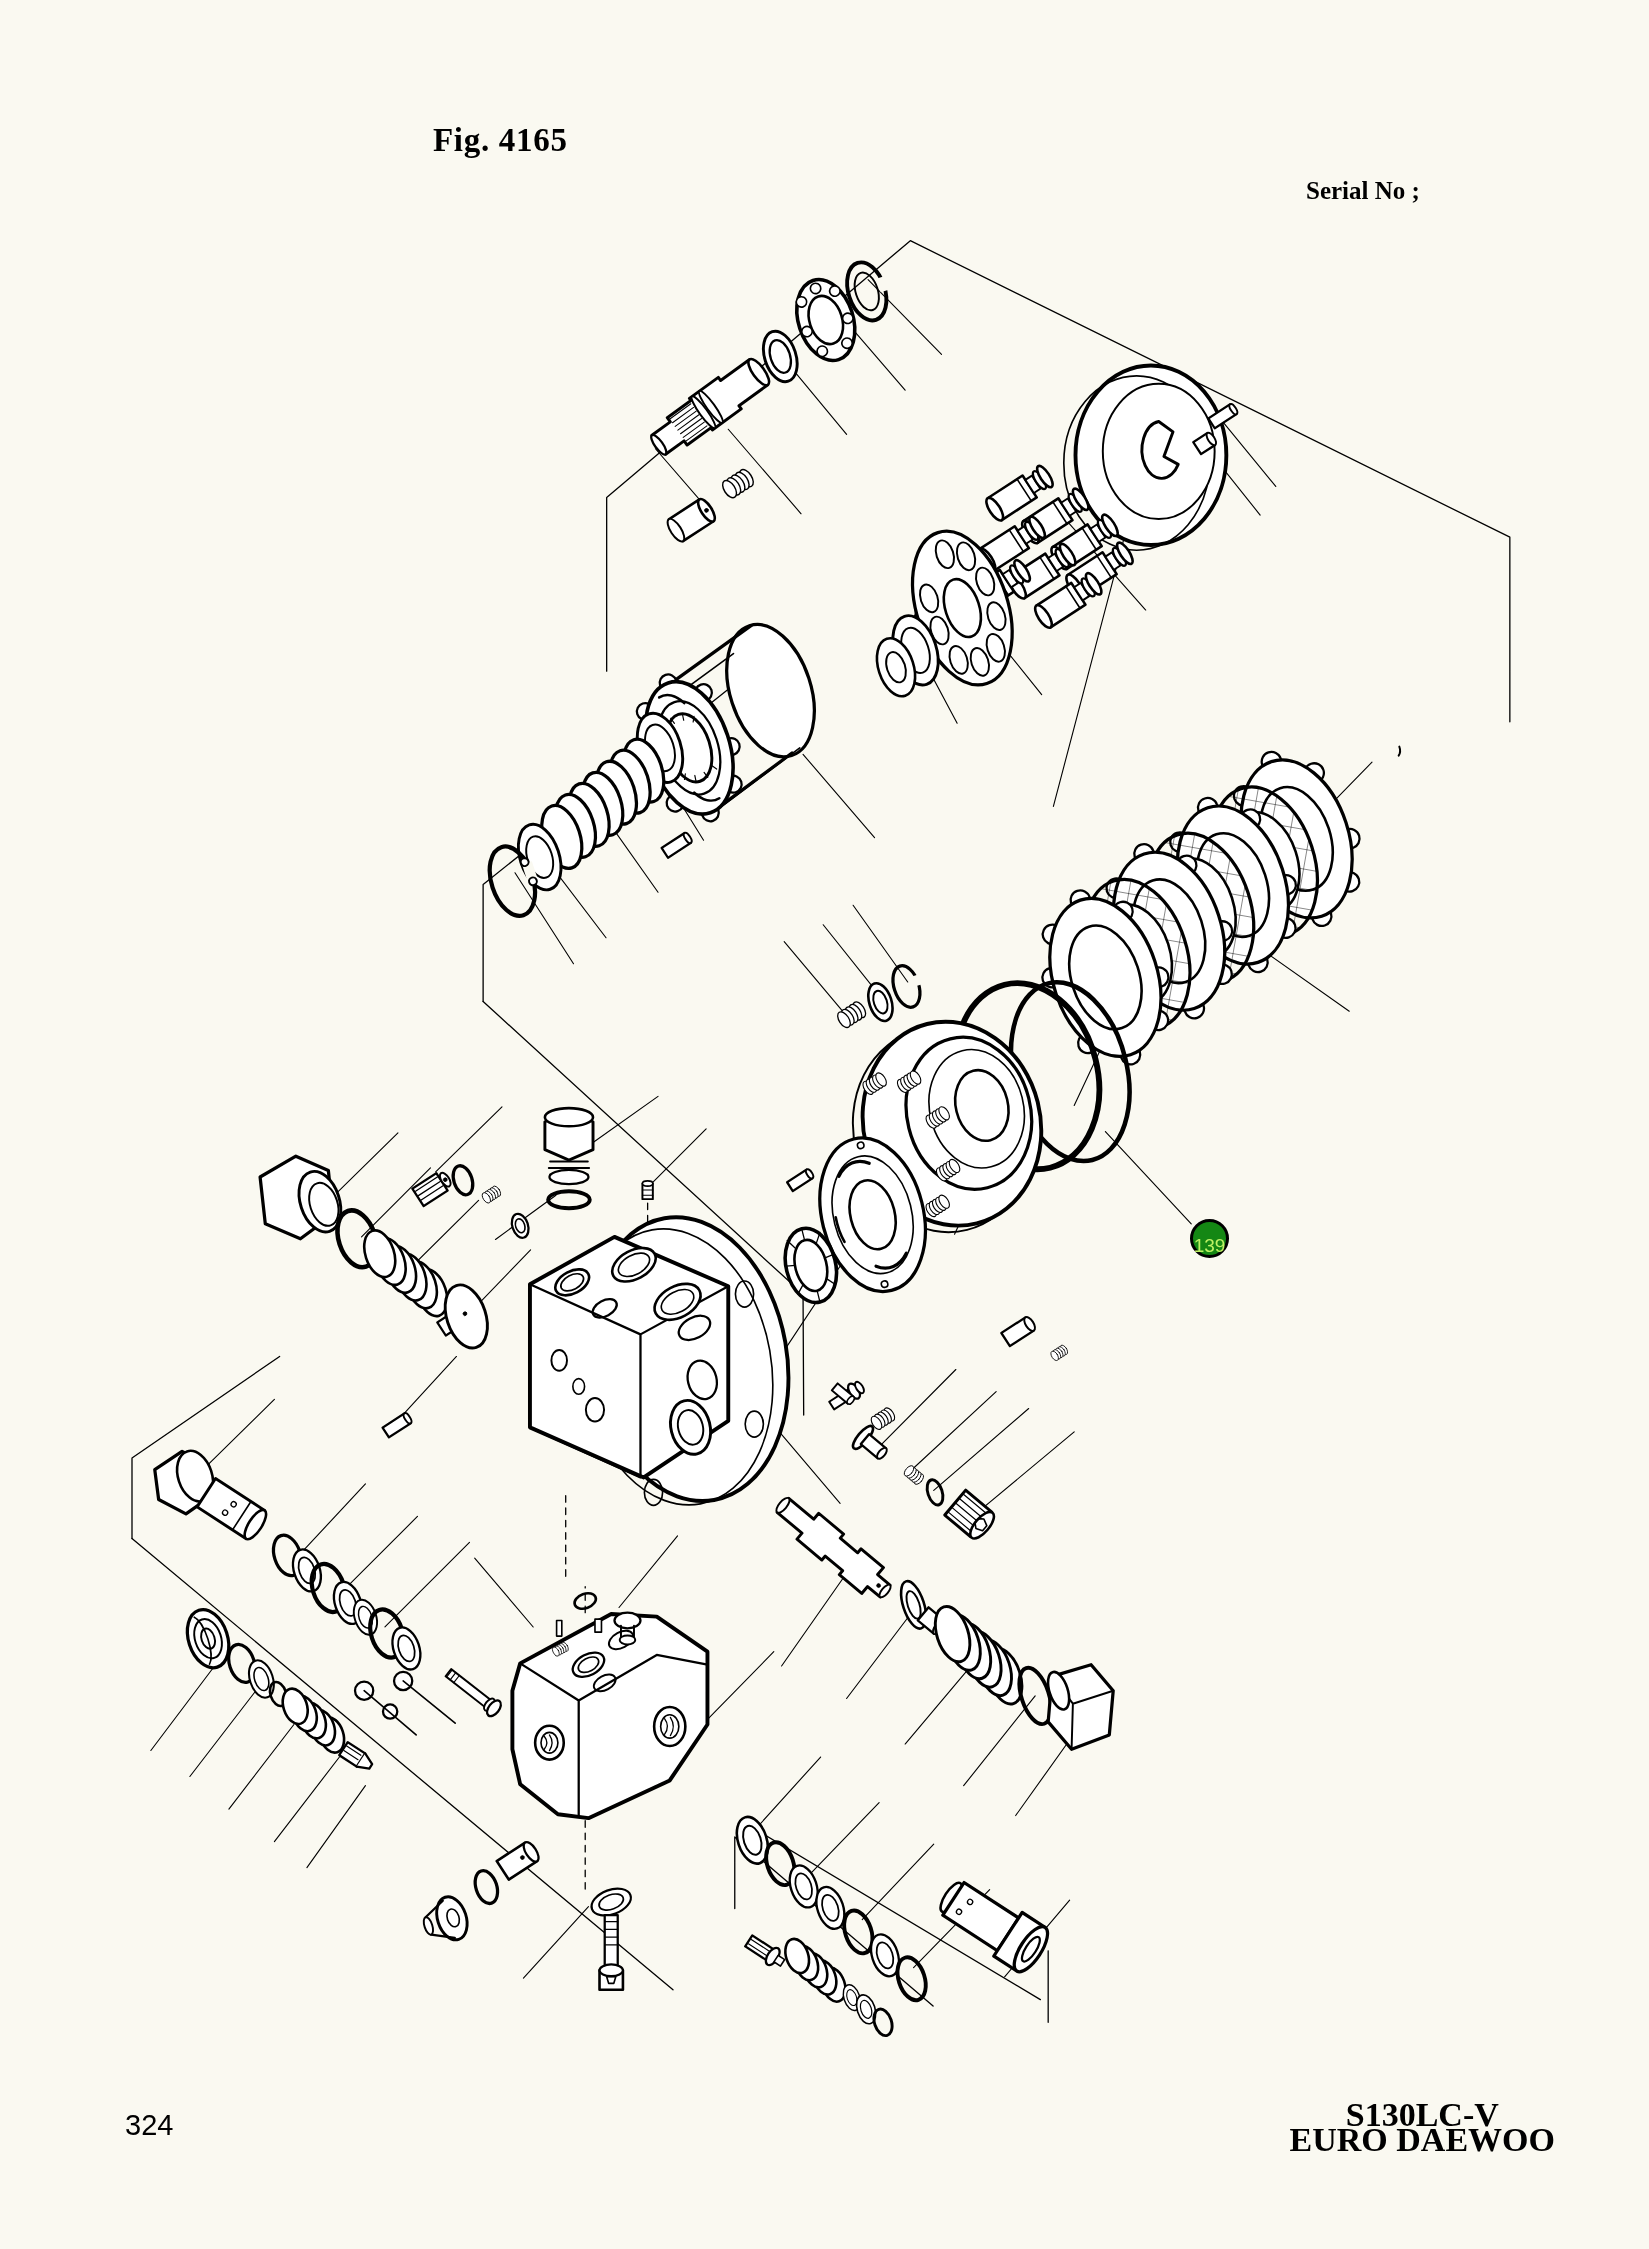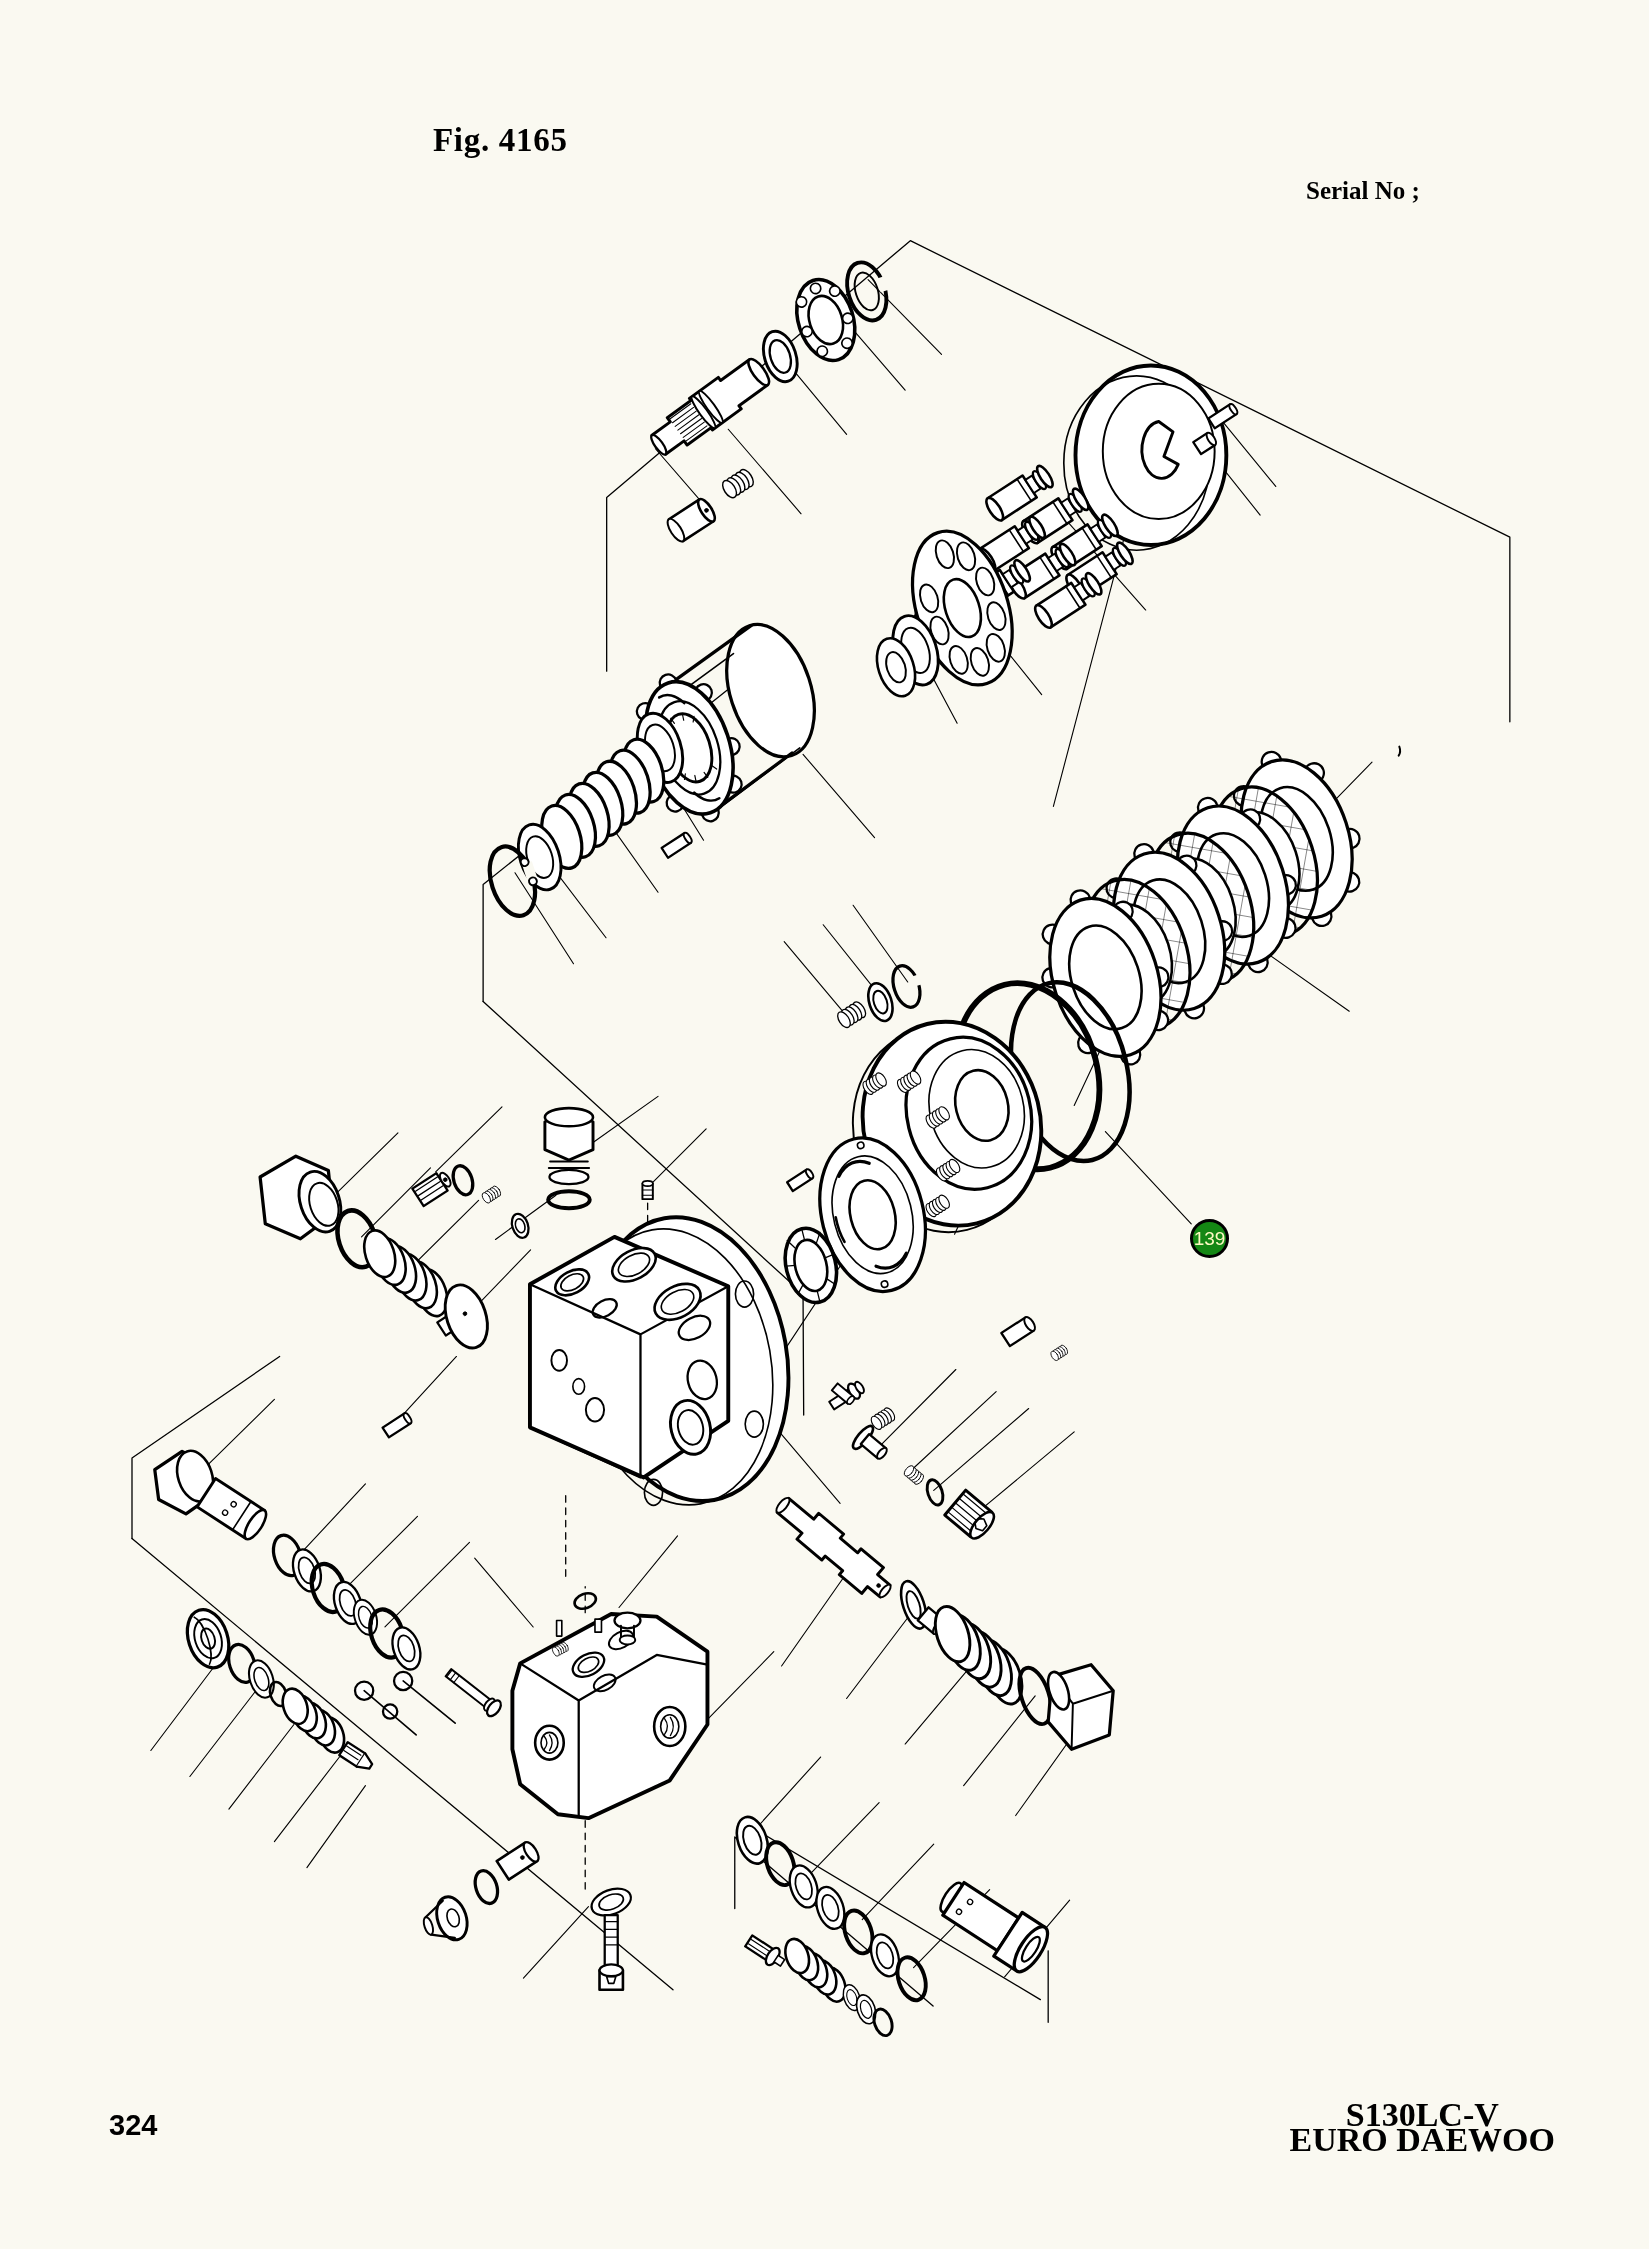--- a/index.html
+++ b/index.html
@@ -17,33 +17,33 @@
   .rev-row2{height:39px;display:flex;align-items:center;justify-content:center;
             font-weight:bold;font-size:23.4px;word-spacing:10.4px;}
   
   .fig-label{position:absolute;left:433px;top:122px;font-weight:bold;
              font-size:33px;letter-spacing:0.7px;}
   .title-block{position:absolute;left:587px;top:99px;font-weight:bold;
                font-size:33px;line-height:47px;letter-spacing:1.3px;white-space:nowrap;}
   .serial-label{position:absolute;left:1306px;top:177px;font-weight:bold;
                 font-size:25px;}
   
-  .page-number{position:absolute;left:109px;top:2109px;
+  .page-number{position:absolute;left:125px;top:2109px;
                font-family:"Liberation Sans",sans-serif;
-               font-weight:bold;font-size:29px;}
+               font-weight:normal;font-size:29px;}
   .model-block{position:absolute;right:94px;top:2102px;text-align:center;
                font-family:Liberation Serif, serif;
                font-weight:bold;font-size:34px;line-height:25px;white-space:nowrap;}
   
   .diagram-svg{position:absolute;left:0;top:0;width:1649px;height:2250px;}
   
   .callout{position:absolute;left:1190px;top:1219px;width:33px;height:33px;
            border:3.9px solid #000;border-radius:50%;
-           display:flex;align-items:center;justify-content:center;
-           color:#fef9c3;font-family:"Liberation Sans",sans-serif;
+           display:flex;align-items:flex-end;justify-content:center;
+           color:#bef264;font-family:"Liberation Sans",sans-serif;
            font-size:19px;line-height:1;}
 </style>
 </head>
 <body>
 
 <div class="page" style="background-color: rgb(250, 249, 241);">
 
 
   <div class="fig-label">Fig. 4165</div>
   <div class="title-block">

